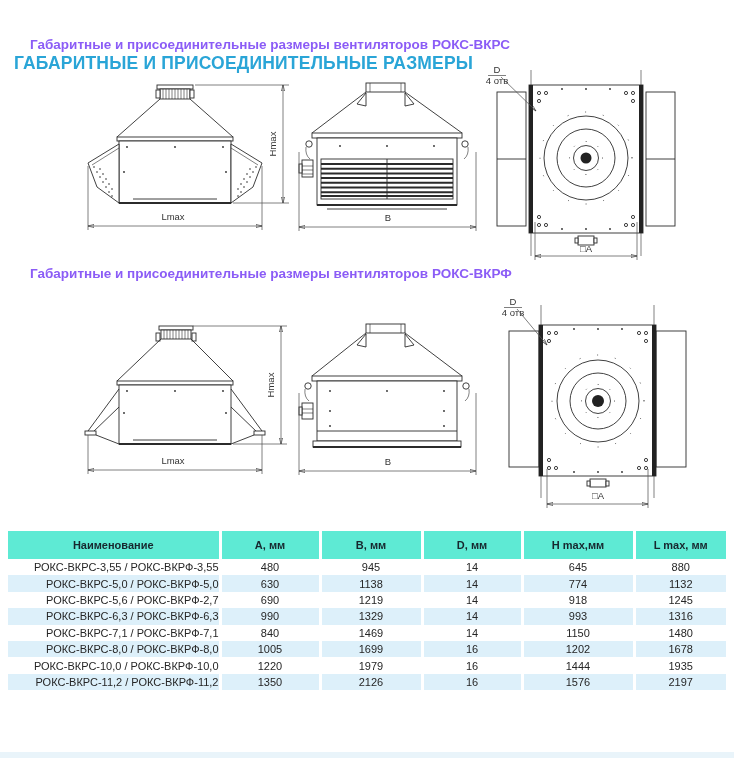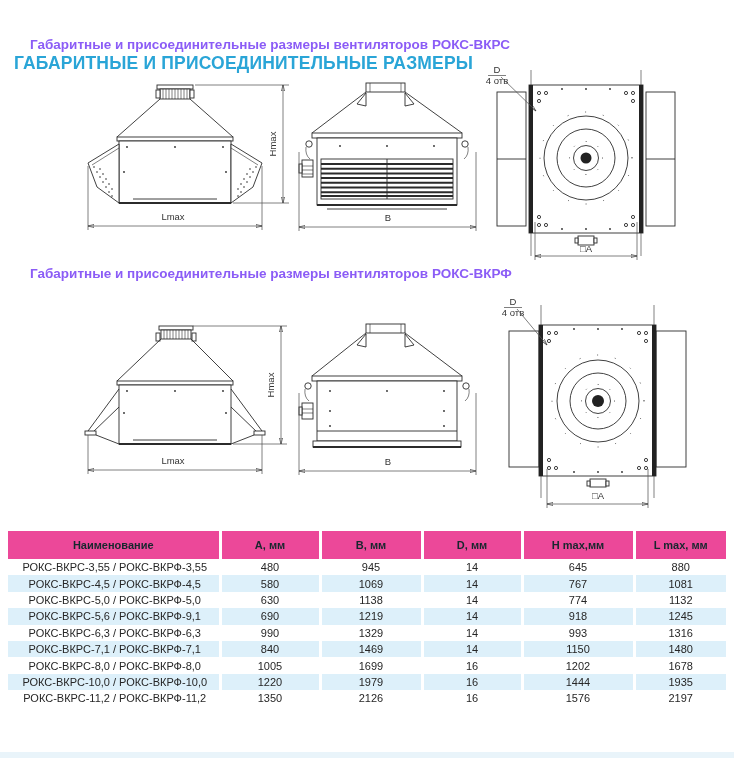--- a/index.html
+++ b/index.html
@@ -17,23 +17,23 @@
   svg.draw .fw{fill:#ffffff;}
   svg.draw .fb{fill:#222;stroke:none;}
   svg.draw .dot{fill:#2b2b2b;stroke:none;}
   svg.draw .dim{stroke:#555;stroke-width:0.75;}
   svg.draw .thin{stroke-width:0.6;}
   svg.draw .thick{stroke-width:2;}
   svg.draw text{stroke:none;fill:#333;font-size:9.5px;font-family:"Liberation Sans",sans-serif;}
   
   .tablewrap{position:absolute;top:531px;left:8px;width:718px;}
   table.dims{width:718px;border-collapse:collapse;table-layout:fixed;font-size:11px;color:#262626;}
-  table.dims th{background:#ec4899;font-weight:bold;height:26px;color:#17272e;}
+  table.dims th{background:#5eead4;font-weight:bold;height:26px;color:#17272e;}
   table.dims td{height:16.4px;text-align:center;padding:0;}
-  table.dims td.name{text-align:center;padding-left:3px;}
+  table.dims td.name{text-align:right;padding-left:3px;}
   table.dims th.name{text-align:center;}
   table.dims th + th, table.dims td + td{border-left:3px solid #ffffff;}
   table.dims tbody tr:nth-child(even){background:#ddf0fa;}
   .bottom-strip{position:absolute;top:752px;left:0;width:734px;height:6px;background:#e9f4fa;}
 </style>
 </head>
 <body>
 
 <div class="page">
 
@@ -339,37 +339,29 @@
       <tbody>
           <tr>
       <td class="name">РОКС-ВКРС-3,55 / РОКС-ВКРФ-3,55</td>
       <td>480</td>
       <td>945</td>
       <td>14</td>
       <td>645</td>
       <td>880</td>
     </tr>
           <tr>
-      <td class="name">РОКС-ВКРС-4,5 / РОКС-ВКРФ-4,5</td>
-      <td>580</td>
-      <td>1069</td>
-      <td>14</td>
-      <td>767</td>
-      <td>1081</td>
-    </tr>
-          <tr>
       <td class="name">РОКС-ВКРС-5,0 / РОКС-ВКРФ-5,0</td>
       <td>630</td>
       <td>1138</td>
       <td>14</td>
       <td>774</td>
       <td>1132</td>
     </tr>
           <tr>
-      <td class="name">РОКС-ВКРС-5,6 / РОКС-ВКРФ-9,1</td>
+      <td class="name">РОКС-ВКРС-5,6 / РОКС-ВКРФ-2,7</td>
       <td>690</td>
       <td>1219</td>
       <td>14</td>
       <td>918</td>
       <td>1245</td>
     </tr>
           <tr>
       <td class="name">РОКС-ВКРС-6,3 / РОКС-ВКРФ-6,3</td>
       <td>990</td>
       <td>1329</td>

